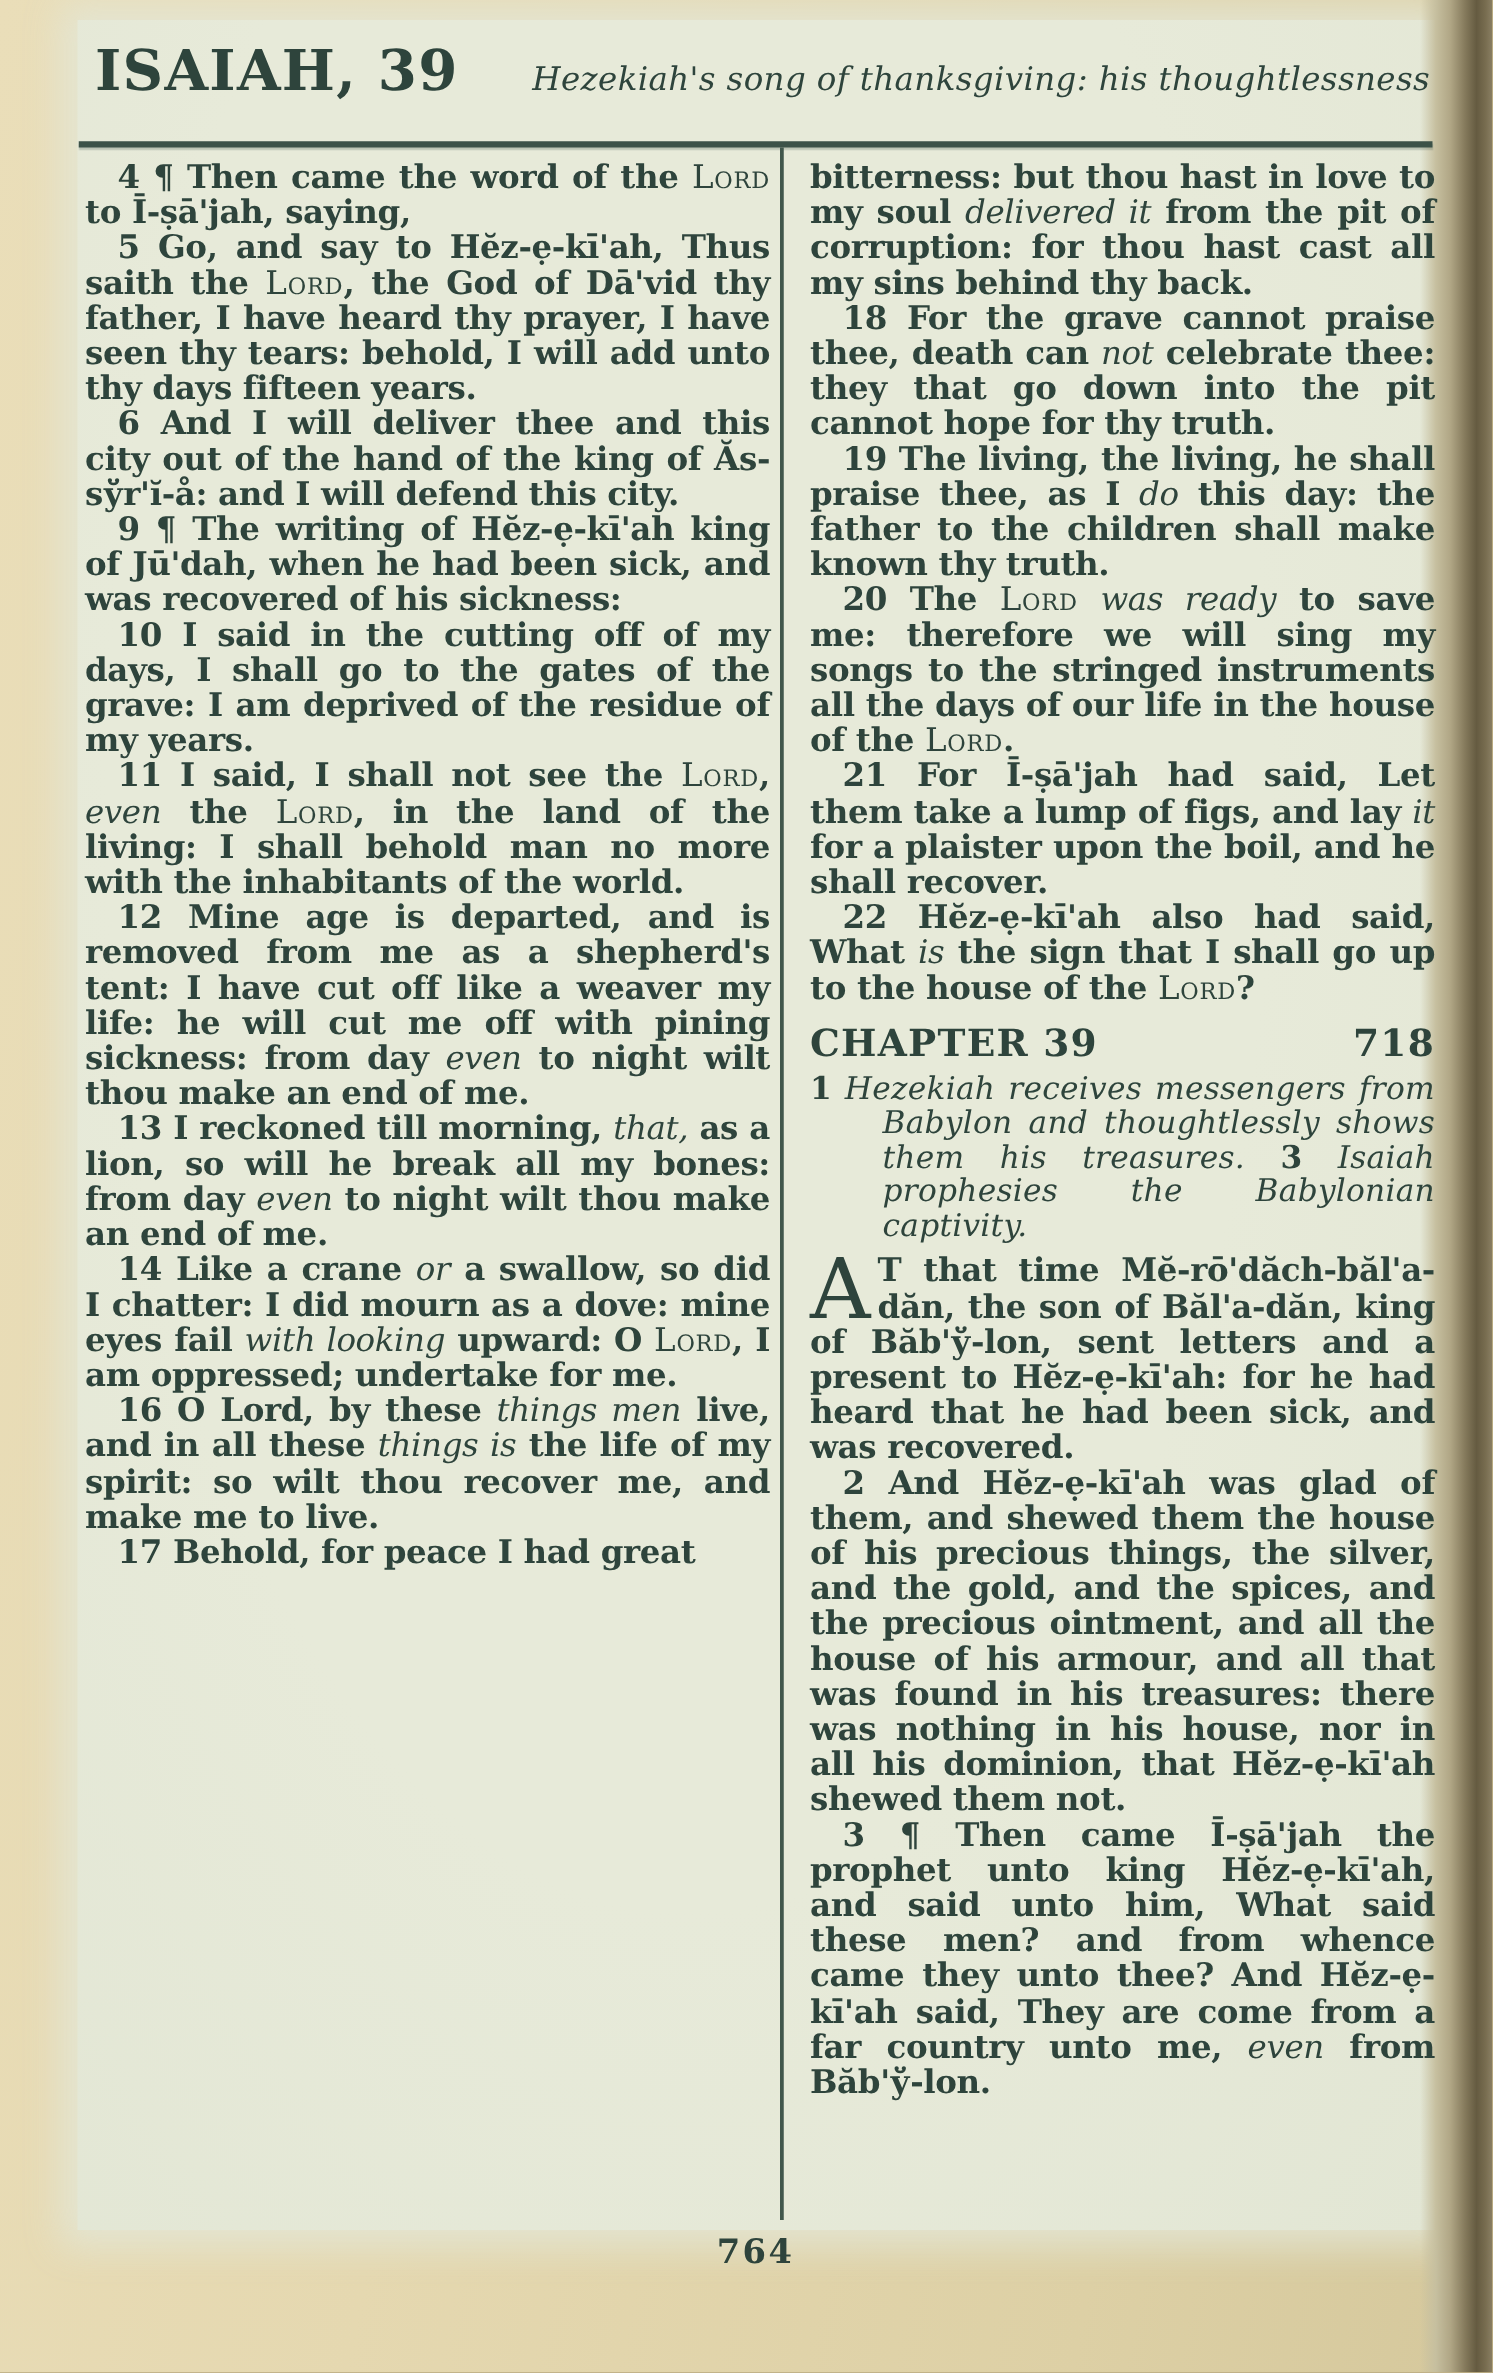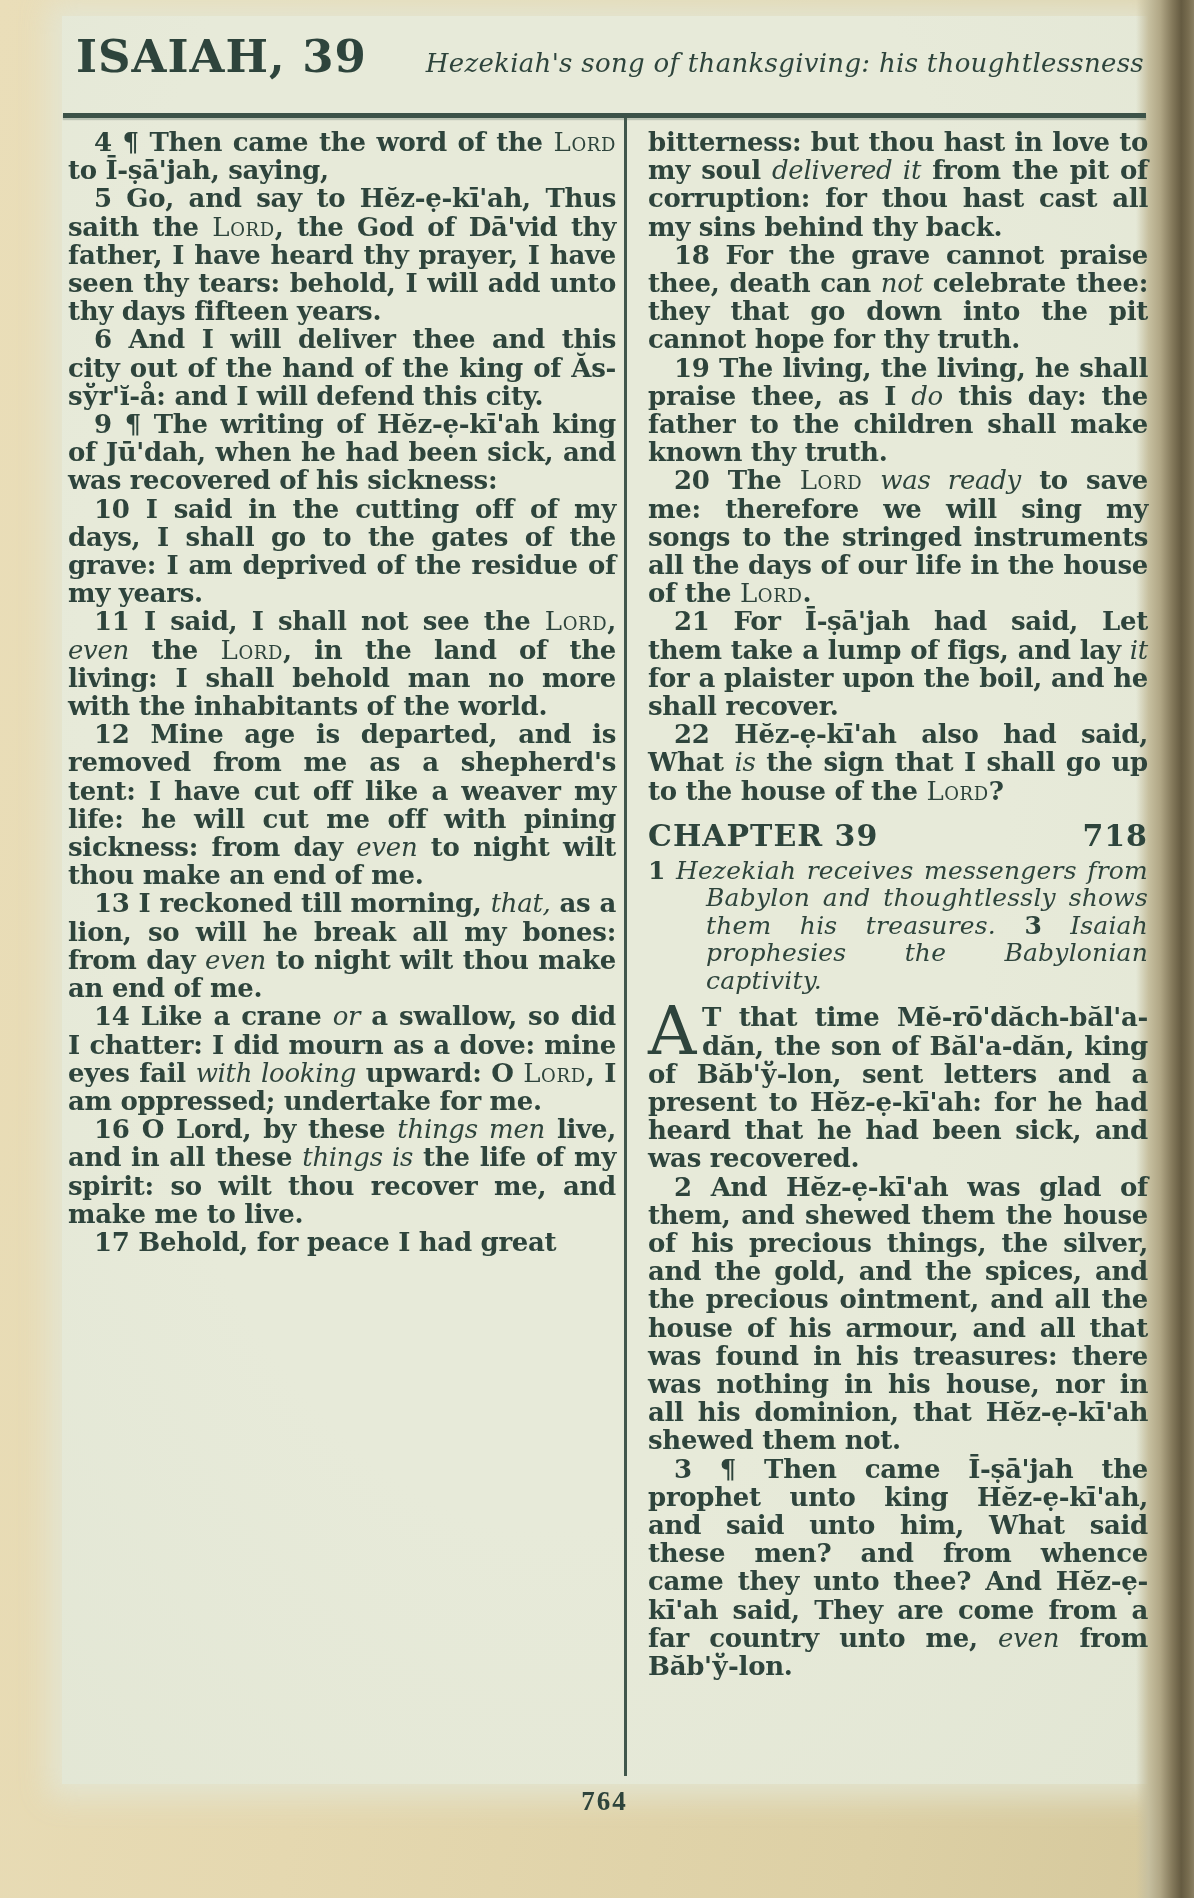--- a/index.html
+++ b/index.html
@@ -50,21 +50,21 @@
     font-size:25px; line-height:27.5px; margin-bottom:9px !important;
     padding-left:58px; text-indent:-58px;
   }
   p.summary .run-i { letter-spacing:0.2px; }
   p.dropcap { text-indent:0; }
   p.dropcap .cap {
     float:left; font-size:67px; line-height:53px; padding:2px 6px 0 0;
   }
   .page-number {
     position:absolute; top:1786px; left:63px; width:1083px;
-    text-align:center; font-size:27px; font-weight:bold; letter-spacing:2px;font-family:Liberation Serif, serif;
+    text-align:center; font-size:27px; font-weight:bold; letter-spacing:2px;
   }
 </style>
 </head>
 <body>
 
 <div class="page">
   <div class="text-area-bg"></div>
   <div class="binding-edge"></div>
 
   <div class="header">

